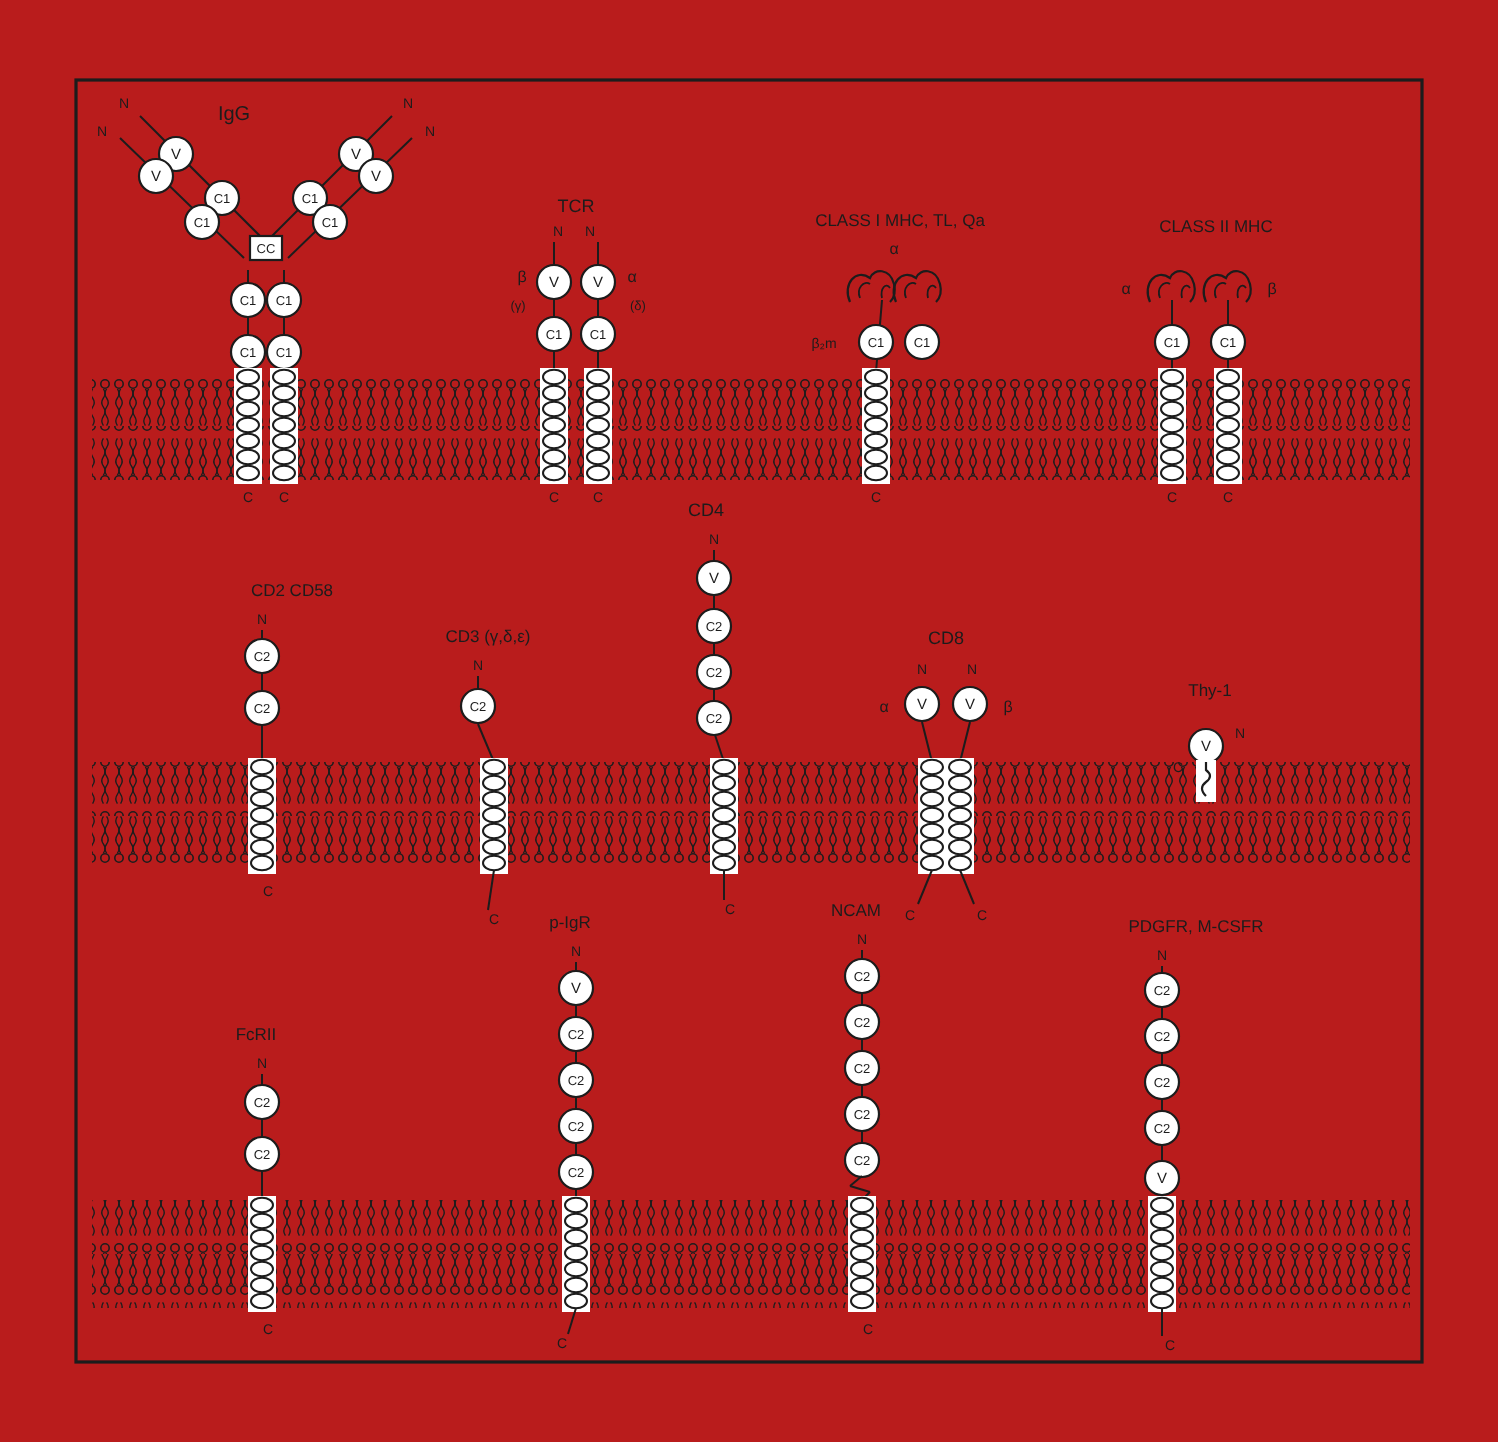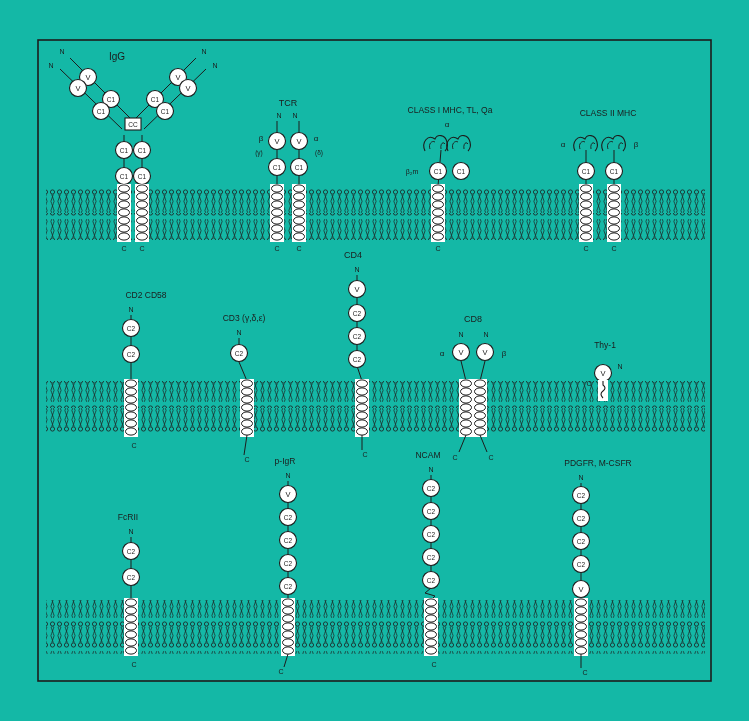--- a/index.html
+++ b/index.html
@@ -1,17 +1,17 @@
 <!DOCTYPE html>
 <html><head>
 <meta charset="utf-8">
 <style>
   html,body{margin:0;padding:0;background:#ffffff;}
   .page{
-    width:749px;height:721px;position:relative;background:#14b8a6;
+    width:749px;height:721px;position:relative;background:#b91c1c;
     font-family:"Liberation Sans","DejaVu Sans",sans-serif;
   }
   svg text{
     font-family:"Liberation Sans","DejaVu Sans",sans-serif;
     fill:#1c1c1c;
   }
 </style>
 </head>
 <body>
 

